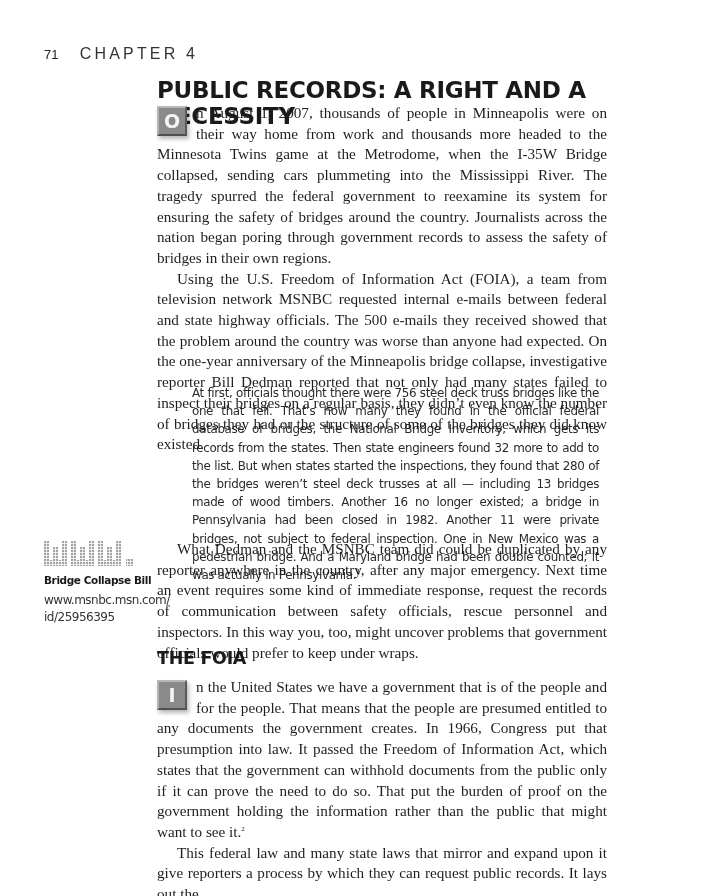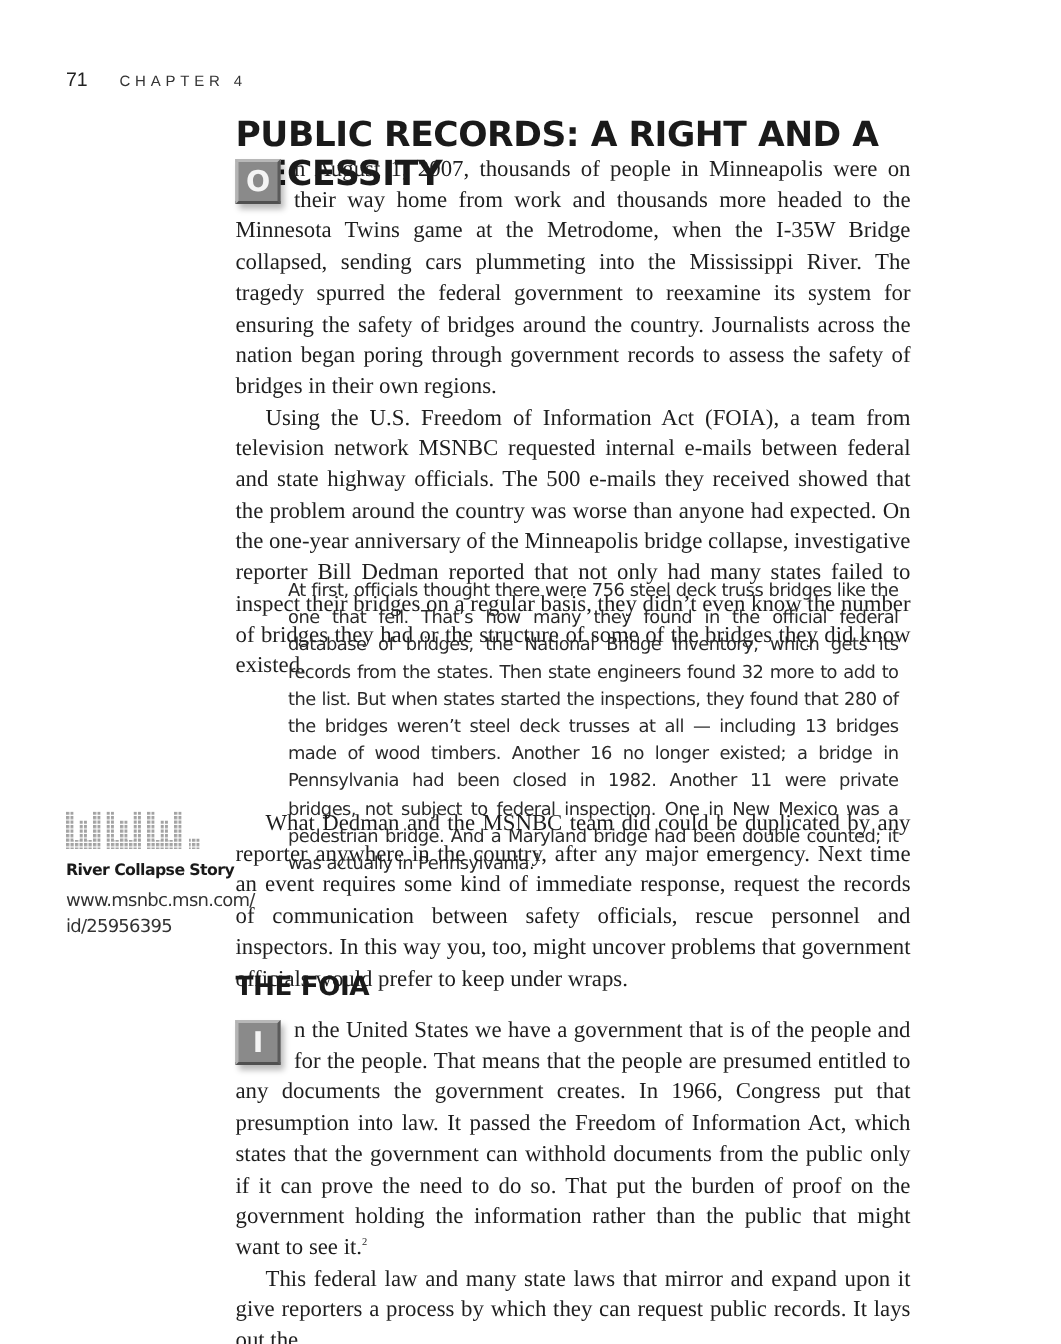--- a/index.html
+++ b/index.html
@@ -1,19 +1,19 @@
 <!DOCTYPE html>
 <html><head>
 <meta charset="utf-8">
 <style>
   html, body { margin: 0; padding: 0; background: #ffffff; }
   body { width: 707px; height: 896px; position: relative; overflow: hidden; color: #1e1e1e; }
   .running-head { position: absolute; top: 45px; left: 44px; font-family: "Liberation Sans", sans-serif; font-size: 13px; color: #222; }
   .running-head .pg { display: inline-block; width: 32px; font-size: 13px; }
-  .running-head .ch { letter-spacing: 3.2px; font-size: 10px; color: #333; }
+  .running-head .ch { letter-spacing: 3.2px; font-size: 16px; color: #333; }
   .h1 { position: absolute; left: 157px; top: 77px; font-family: "DejaVu Sans", sans-serif; font-weight: bold; font-size: 23px; letter-spacing: -0.3px; color: #1a1a1a; margin: 0; }
   .body-col { position: absolute; left: 157px; width: 450px; font-family: "Liberation Serif", serif; font-size: 15.2px; line-height: 20.7px; text-align: justify; color: #1e1e1e; }
   .body-col p { margin: 0; }
   .indent { text-indent: 20px; }
   .dropcap { float: left; width: 30px; height: 30px; margin: 3px 9px 0 0; background: #8a8a8a; border-top: 2px solid #b8b8b8; border-left: 2px solid #b4b4b4; border-right: 2px solid #5a5a5a; border-bottom: 2px solid #505050; box-shadow: 2px 3px 4px rgba(0,0,0,0.28); box-sizing: border-box; position: relative; font-family: "DejaVu Sans", sans-serif; font-weight: bold; color: #f4f4f4; font-size: 19px; line-height: 26px; text-align: center; text-indent: 0; }
   .quote { position: absolute; left: 180px; width: 407px; font-family: "DejaVu Sans", sans-serif; font-size: 11.9px; line-height: 18.2px; letter-spacing: -0.35px; text-align: justify; color: #2a2a2a; margin: 12px; }
   .sup { font-size: 7px; vertical-align: super; line-height: 0; }
   .www-icon { position: absolute; left: 44px; top: 541px; width: 112px; height: 26px; }
   .side-title { position: absolute; left: 44px; top: 574px; font-family: "DejaVu Sans", sans-serif; font-weight: bold; font-size: 10.5px; letter-spacing: -0.4px; color: #1a1a1a; }
   .side-url { position: absolute; left: 44px; top: 592px; width: 112px; font-family: "DejaVu Sans", sans-serif; font-size: 12px; line-height: 17px; letter-spacing: -0.5px; color: #333; }
@@ -48,21 +48,21 @@
       <rect width="2.2" height="2.2" fill="#a3a3a3"></rect>
     </pattern>
   </defs>
   <g fill="url(#dots)">
     <path d="M0 0h5v19h4V6h5v13h4V0h5v25H0z"></path>
     <path d="M27 0h5v19h4V6h5v13h4V0h5v25H27z"></path>
     <path d="M54 0h5v19h4V6h5v13h4V0h5v25H54z"></path>
     <rect x="82" y="18" width="7" height="7"></rect>
   </g>
 </svg>
-<div class="side-title">River Collapse Story</div>
+<div class="side-title">Bridge Collapse Bill</div>
 <div class="side-url">www.msnbc.msn.com/ id/25956395</div>
 
 <h2 class="h2">THE FOIA</h2>
 
 <div class="body-col" style="top:677px;">
   <p>
     <span class="dropcap">I</span><span>n the United States we have a government that is of the people and for the people. That means that the people are presumed entitled to any documents the government creates. In 1966, Congress put that presumption into law. It passed the Freedom of Information Act, which states that the government can withhold documents from the public only if it can prove the need to do so. That put the burden of proof on the government holding the information rather than the public that might want to see it.</span><span class="sup">2</span>
   </p>
   <p class="indent">This federal law and many state laws that mirror and expand upon it give reporters a process by which they can request public records. It lays out the</p>
 </div>

